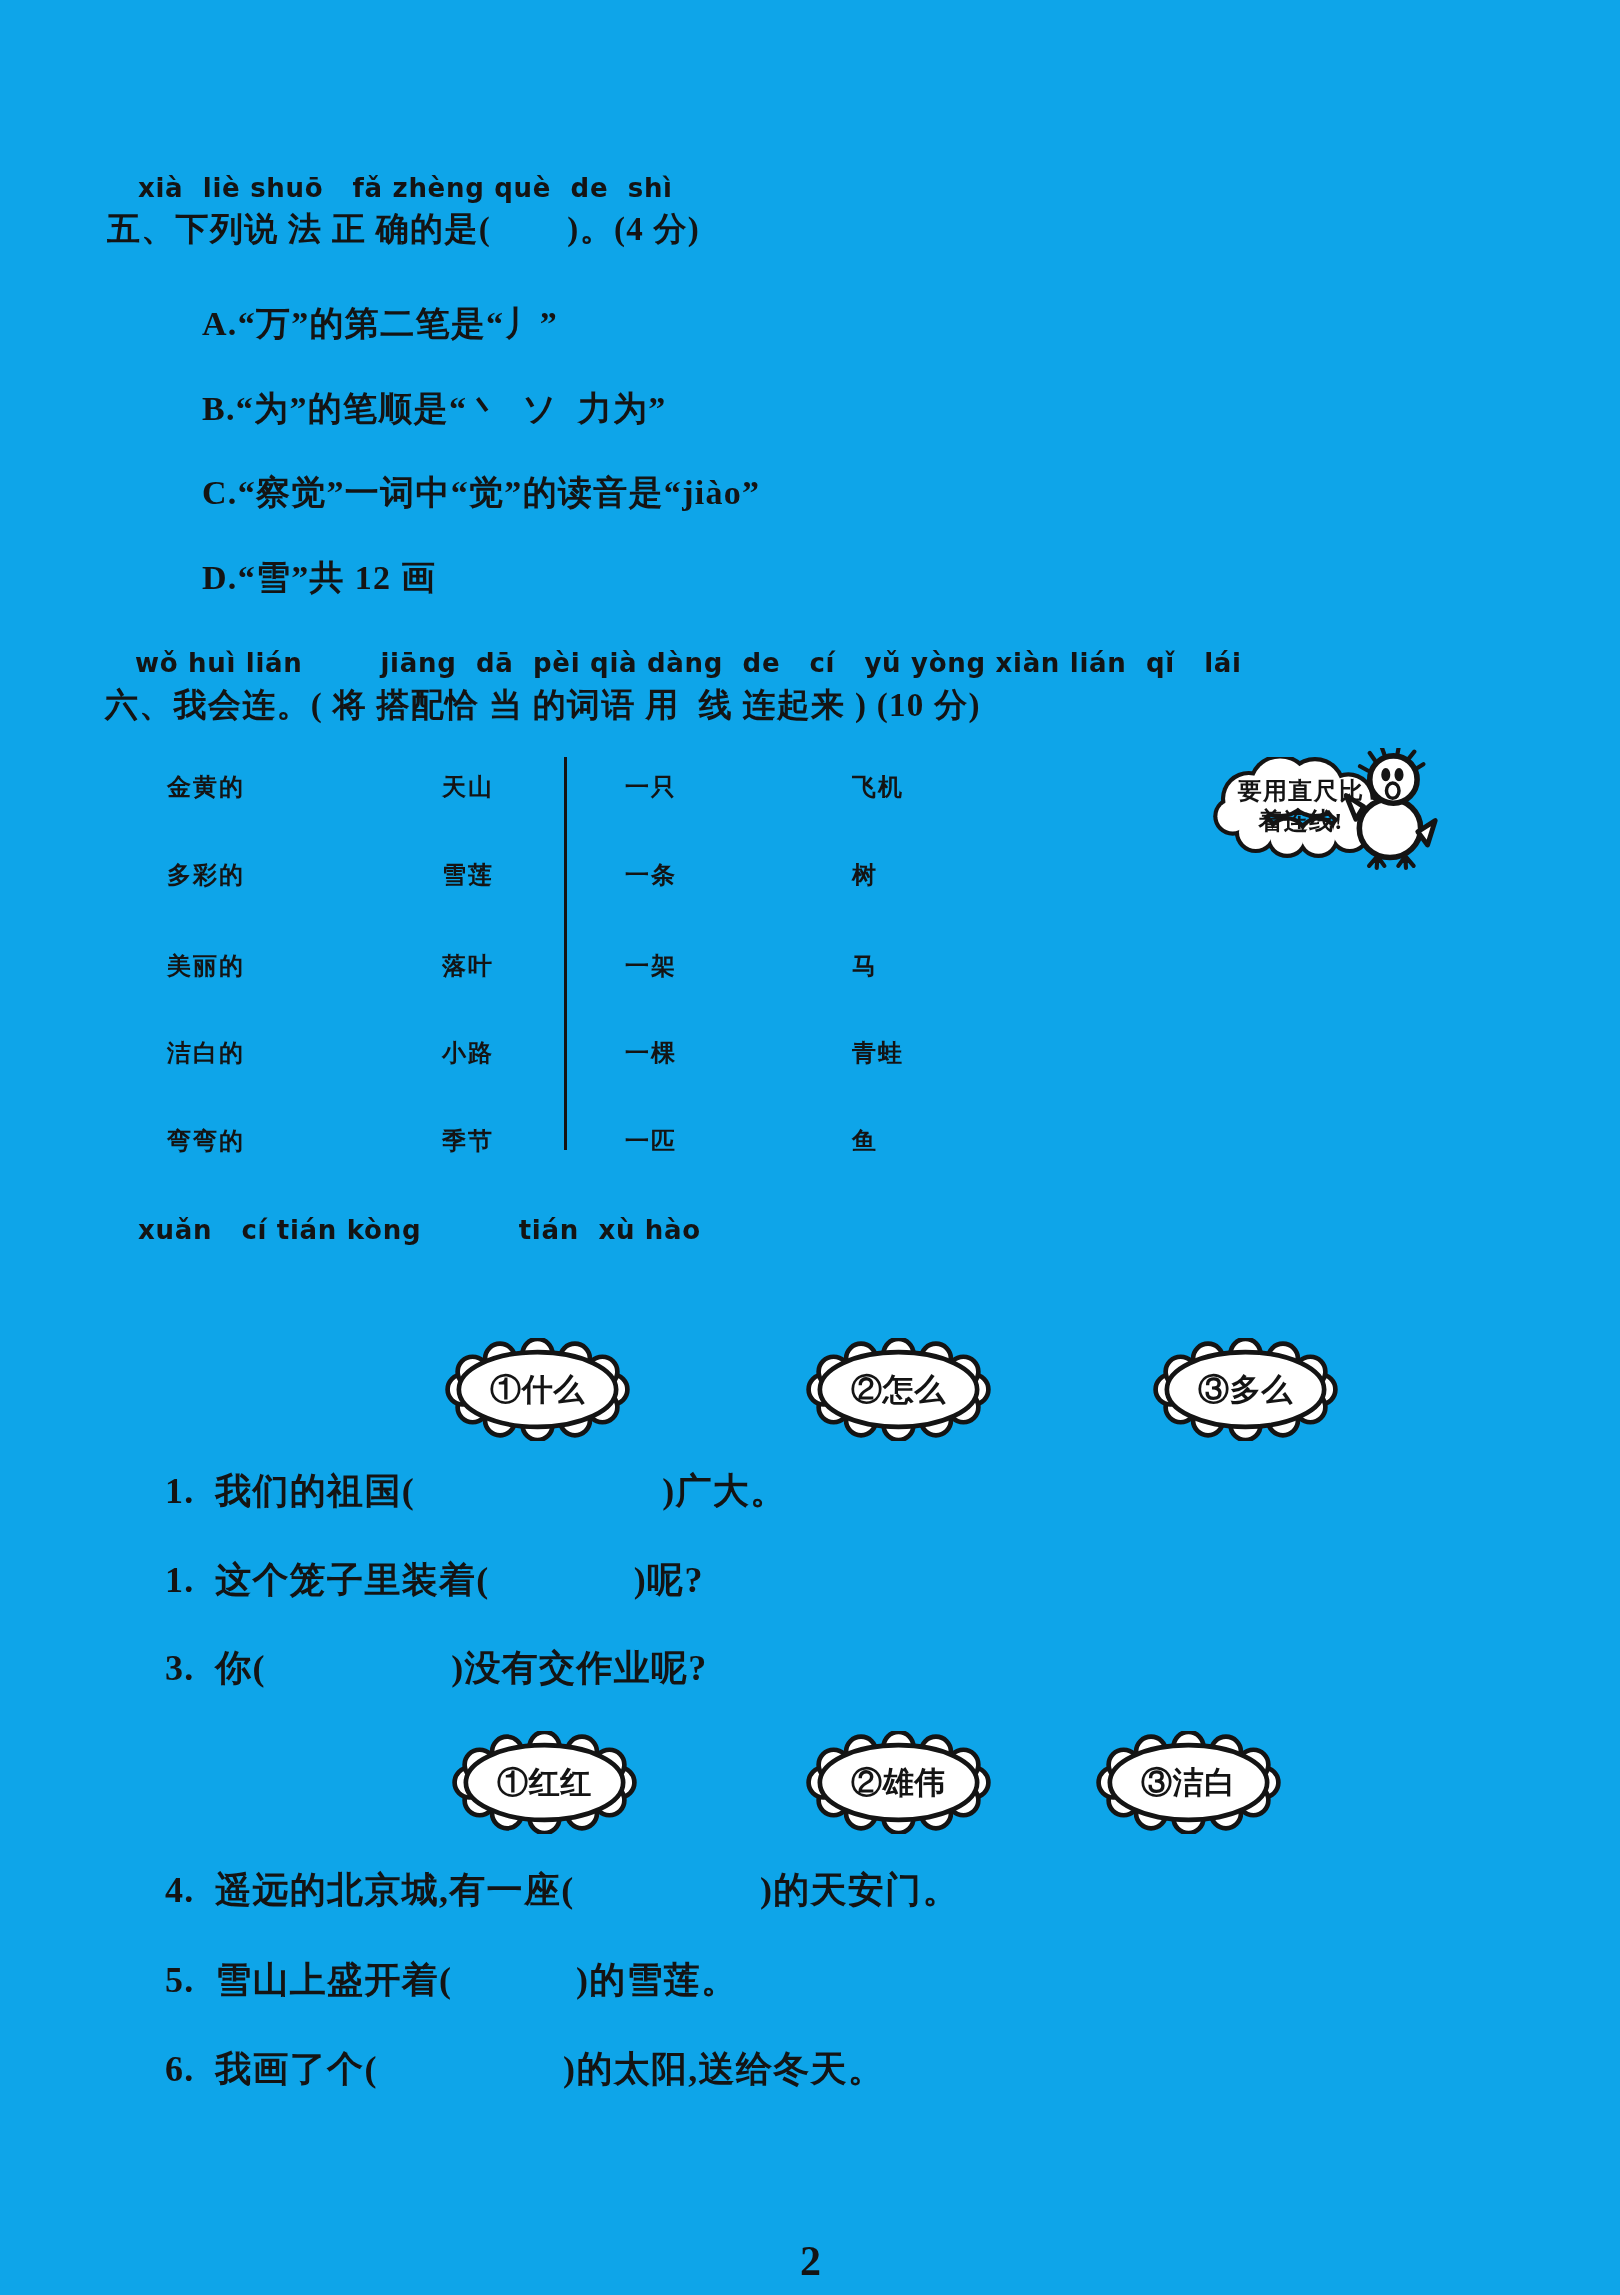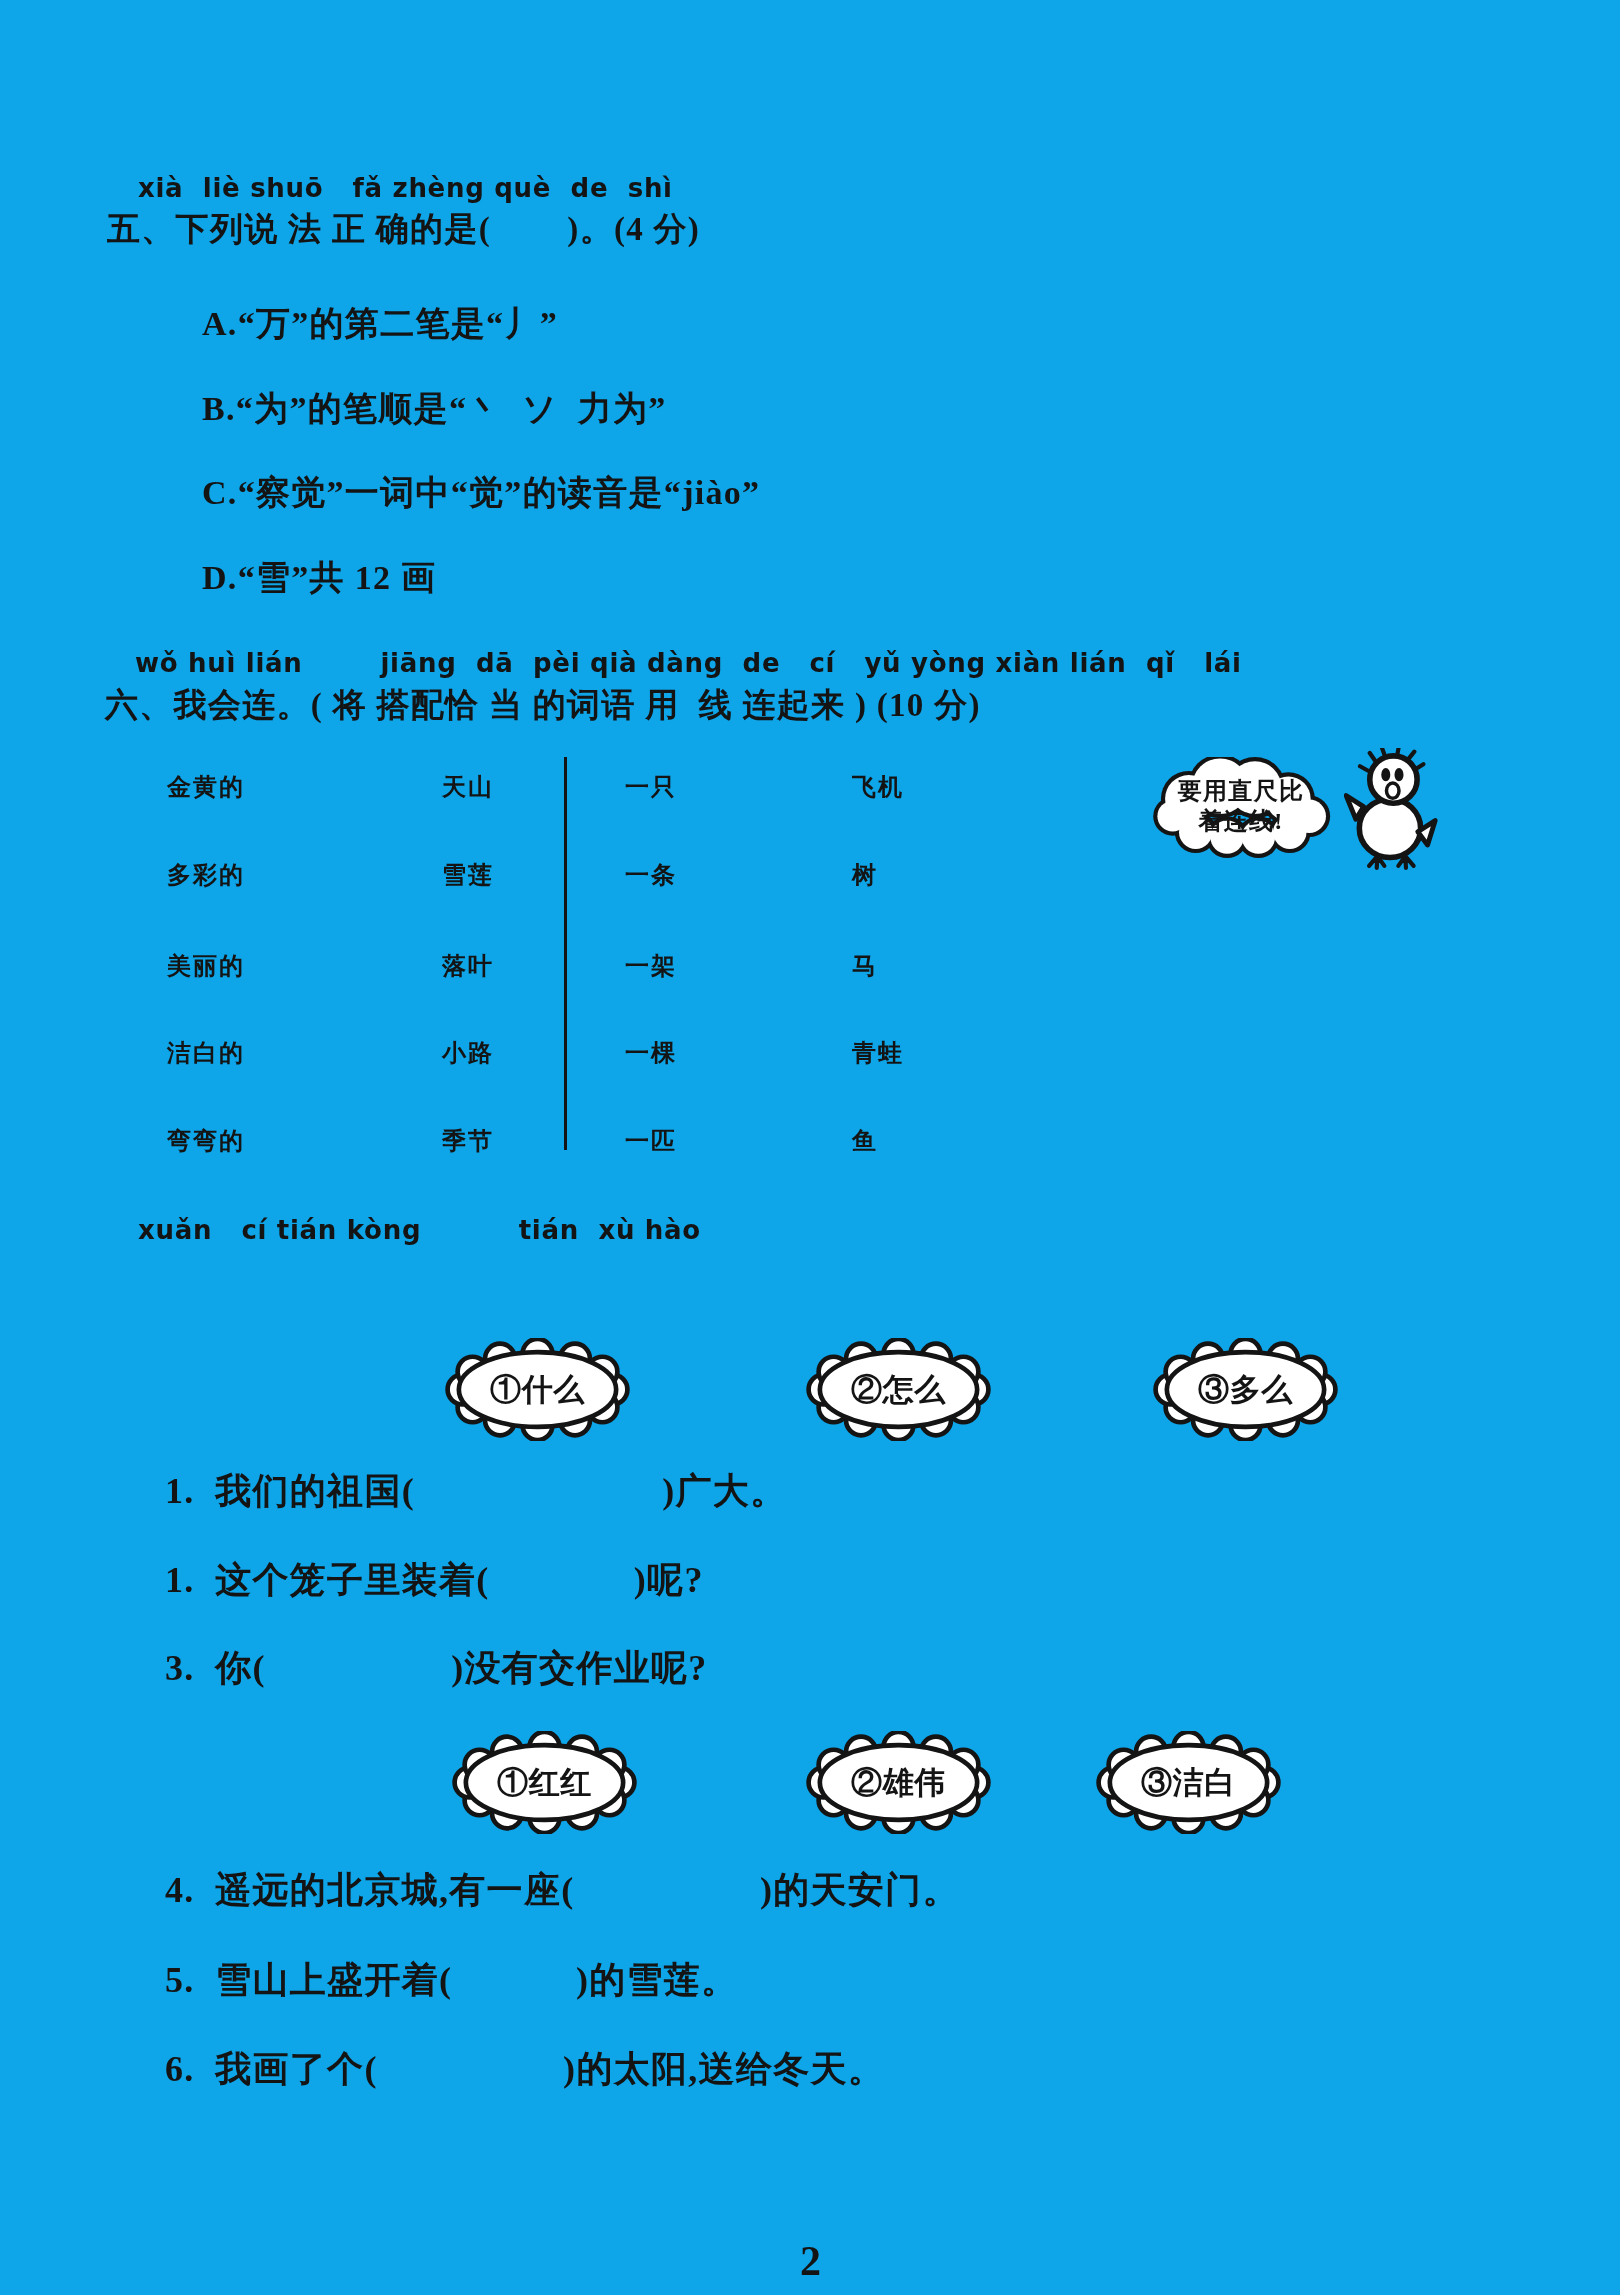--- a/index.html
+++ b/index.html
@@ -27,21 +27,21 @@
   }
   .mc1{left:167px;} .mc2{left:442px;} .mc3{left:625px;} .mc4{left:852px;}
   .divider{position:absolute;background:#141414;}
   .badge{position:absolute;width:211px;height:103px;}
   .badge svg{position:absolute;left:0;top:0;width:100%;height:100%;}
   .badge-label{
     position:absolute;left:0;top:0;right:0;bottom:0;
     display:flex;align-items:center;justify-content:center;
     font-size:31px;font-weight:bold;letter-spacing:0.7px;
   }
-  .cloud-wrap{position:absolute;left:1150px;top:757px;width:182px;height:101px;text-decoration:underline;}
+  .cloud-wrap{position:absolute;left:1210px;top:757px;width:182px;height:101px;text-decoration:underline;}
   .cloud-wrap svg{position:absolute;left:0;top:0;width:100%;height:100%;}
   .cloud-text{
     position:absolute;left:12px;top:15px;right:12px;bottom:17.5px;
     display:flex;flex-direction:column;align-items:center;justify-content:center;
     font-size:24px;font-weight:bold;line-height:30px;text-align:center;
     letter-spacing:1.3px;
   }
   .bird{position:absolute;left:1344px;top:748px;width:94px;height:125px;}
   .page-num{
     position:absolute;left:0;top:2237px;width:100%;

